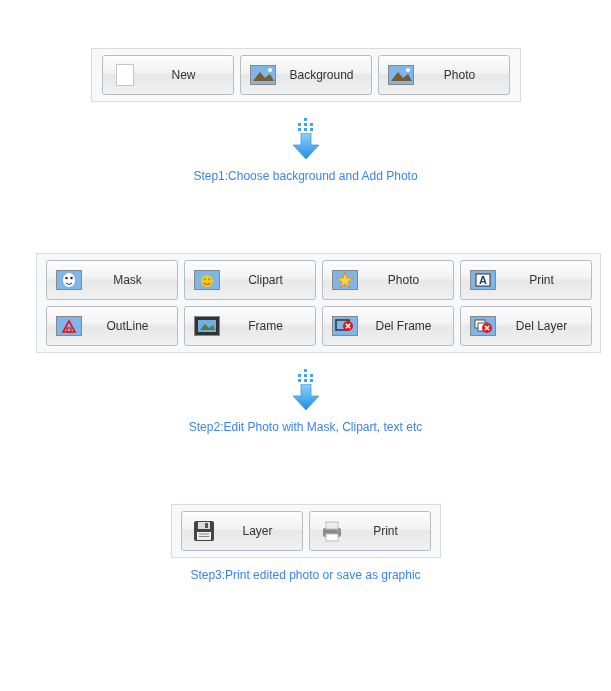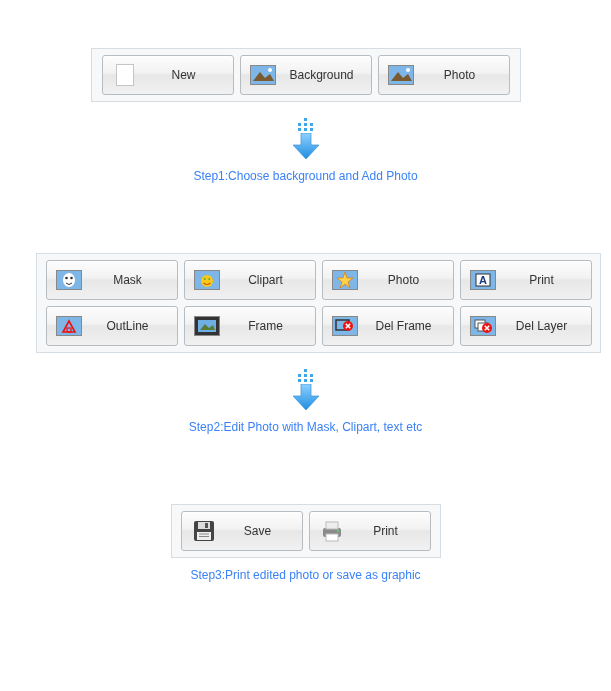--- a/index.html
+++ b/index.html
@@ -260,21 +260,21 @@
     <span class="icon-box">
       <svg width="22" height="22">
           <rect x="1" y="1" width="20" height="20" rx="2" fill="#444"></rect>
           <rect x="5" y="2" width="12" height="7" fill="#ddd"></rect>
           <rect x="12" y="3" width="3" height="5" fill="#555"></rect>
           <rect x="4" y="12" width="14" height="8" fill="#eee"></rect>
           <line x1="6" y1="14" x2="16" y2="14" stroke="#888"></line>
           <line x1="6" y1="16.5" x2="16" y2="16.5" stroke="#888"></line>
         </svg>
     </span>
-    <span class="label">Save</span>
+    <span class="label">Layer</span>
   </div>
   <div class="btn">
     <span class="icon-box">
       <svg width="24" height="22">
           <rect x="3" y="8" width="18" height="9" rx="2" fill="#8a8a8a"></rect>
           <rect x="6" y="2" width="12" height="7" fill="#eee" stroke="#bbb"></rect>
           <rect x="6" y="14" width="12" height="7" fill="#fff" stroke="#bbb"></rect>
           <circle cx="18" cy="11" r="1.2" fill="#6c6"></circle>
         </svg>
     </span>

